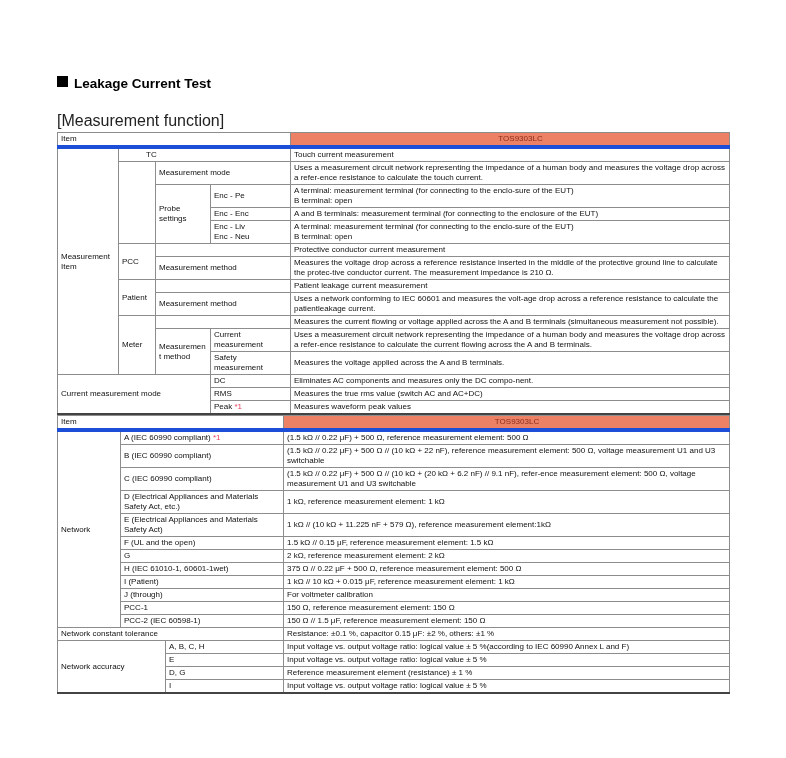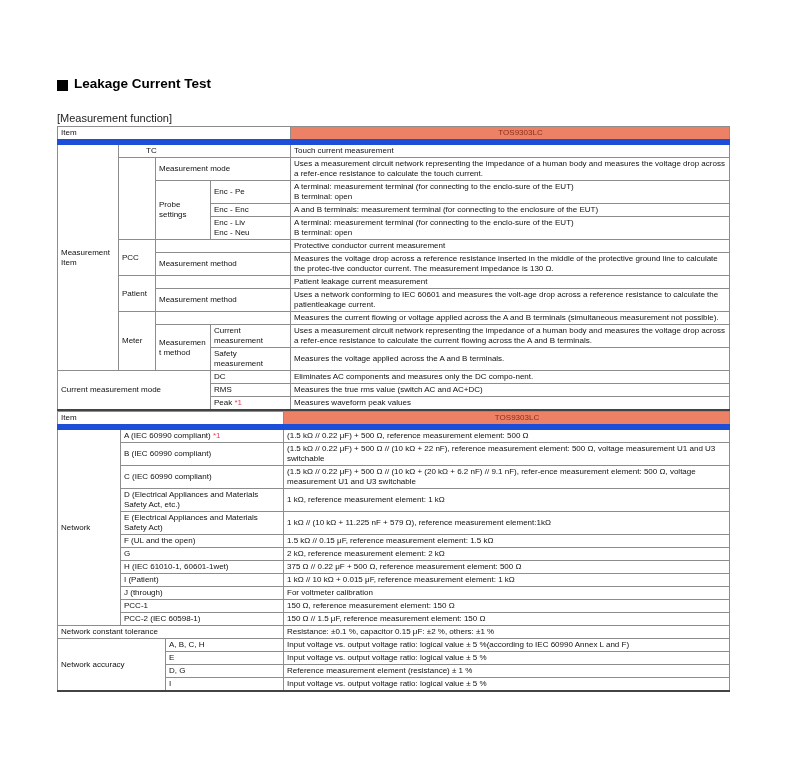--- a/index.html
+++ b/index.html
@@ -3,31 +3,31 @@
 <meta charset="utf-8">
 <style>
   html,body{margin:0;padding:0;}
   body{
     width:786px;height:758px;background:#ffffff;overflow:hidden;
     font-family:"Liberation Sans","DejaVu Sans",sans-serif;color:#111;
     -webkit-font-smoothing:antialiased;
   }
   .content{padding:40px 57px 0 57px;}
   .page-title{font-size:22px;font-weight:400;color:#1a1a1a;letter-spacing:.5px;margin:0 0 0 0;}
-  .section-heading{margin-top:36px;font-size:13.5px;font-weight:700;color:#000;display:flex;align-items:flex-end;}
+  .section-heading{margin-top:36px;font-size:13.5px;font-weight:700;color:#000;display:flex;align-items:flex-start;}
   .bullet{display:inline-block;width:11px;height:11px;background:#000;margin-right:6px;}
-  .tbl-caption{margin-top:21px;margin-bottom:2px;font-size:11px;color:#222;}
+  .tbl-caption{margin-top:21px;margin-bottom:2px;font-size:16px;color:#222;}
   .tbl-caption.second{margin-top:24px;}
   table{
     border-collapse:collapse;table-layout:fixed;width:672px;
     font-size:8px;line-height:10px;
     border:1px solid #5f5f5f;border-bottom:2px solid #434343;
   }
   td{border:1px solid #8d8d8d;padding:1px 3px;vertical-align:middle;white-space:pre-line;word-wrap:break-word;}
-  tr.hdr td{border-bottom:6px solid #1d4ed8;}
+  tr.hdr td{border-bottom:4px solid #1d4ed8;}
   td.hdr-item{background:#ffffff;}
   td.hdr-prod{background:#ec8165;color:#8b2d1a;text-align:center;font-weight:400;padding-left:24px;}
   td.vtop{vertical-align:top;padding-left:27px;}
   .red{color:#e8405e;}
   .footnote{margin-top:3px;font-size:8px;line-height:10px;color:#222;}
   .footnote .red{margin-right:7px;}
 </style>
 </head>
 <body>
 
@@ -80,21 +80,21 @@
       <td>A terminal: measurement terminal (for connecting to the enclo-sure of the EUT)
 B terminal: open</td>
     </tr>
     <tr>
       <td rowspan="2">PCC</td>
       <td colspan="2"></td>
       <td>Protective conductor current measurement</td>
     </tr>
     <tr>
       <td colspan="2">Measurement method</td>
-      <td>Measures the voltage drop across a reference resistance inserted in the middle of the protective ground line to calculate the protec-tive conductor current. The measurement impedance is 130 Ω.</td>
+      <td>Measures the voltage drop across a reference resistance inserted in the middle of the protective ground line to calculate the protec-tive conductor current. The measurement impedance is 210 Ω.</td>
     </tr>
     <tr>
       <td rowspan="2">Patient</td>
       <td colspan="2"></td>
       <td>Patient leakage current measurement</td>
     </tr>
     <tr>
       <td colspan="2">Measurement method</td>
       <td>Uses a network conforming to IEC 60601 and measures the volt-age drop across a reference resistance to calculate the patientleakage current.</td>
     </tr>

